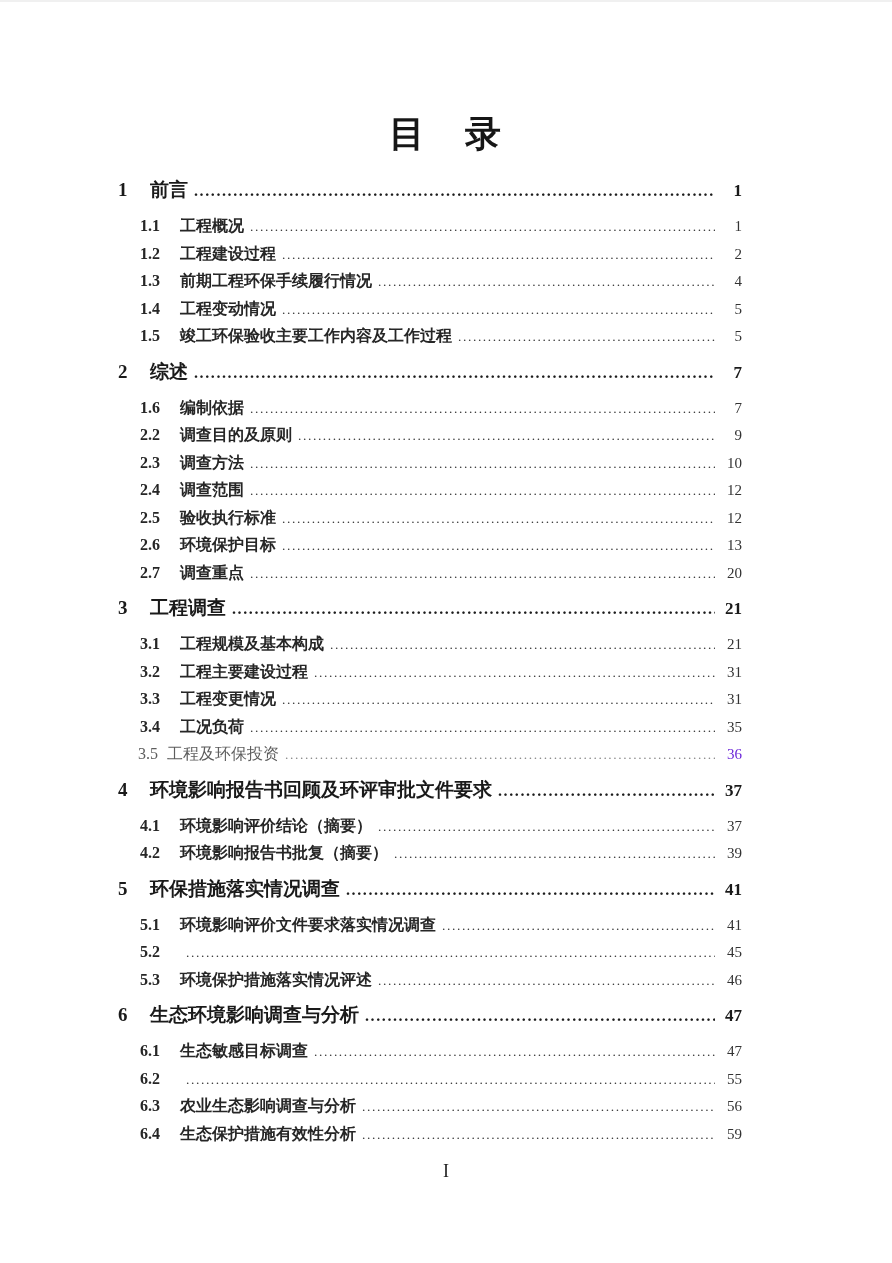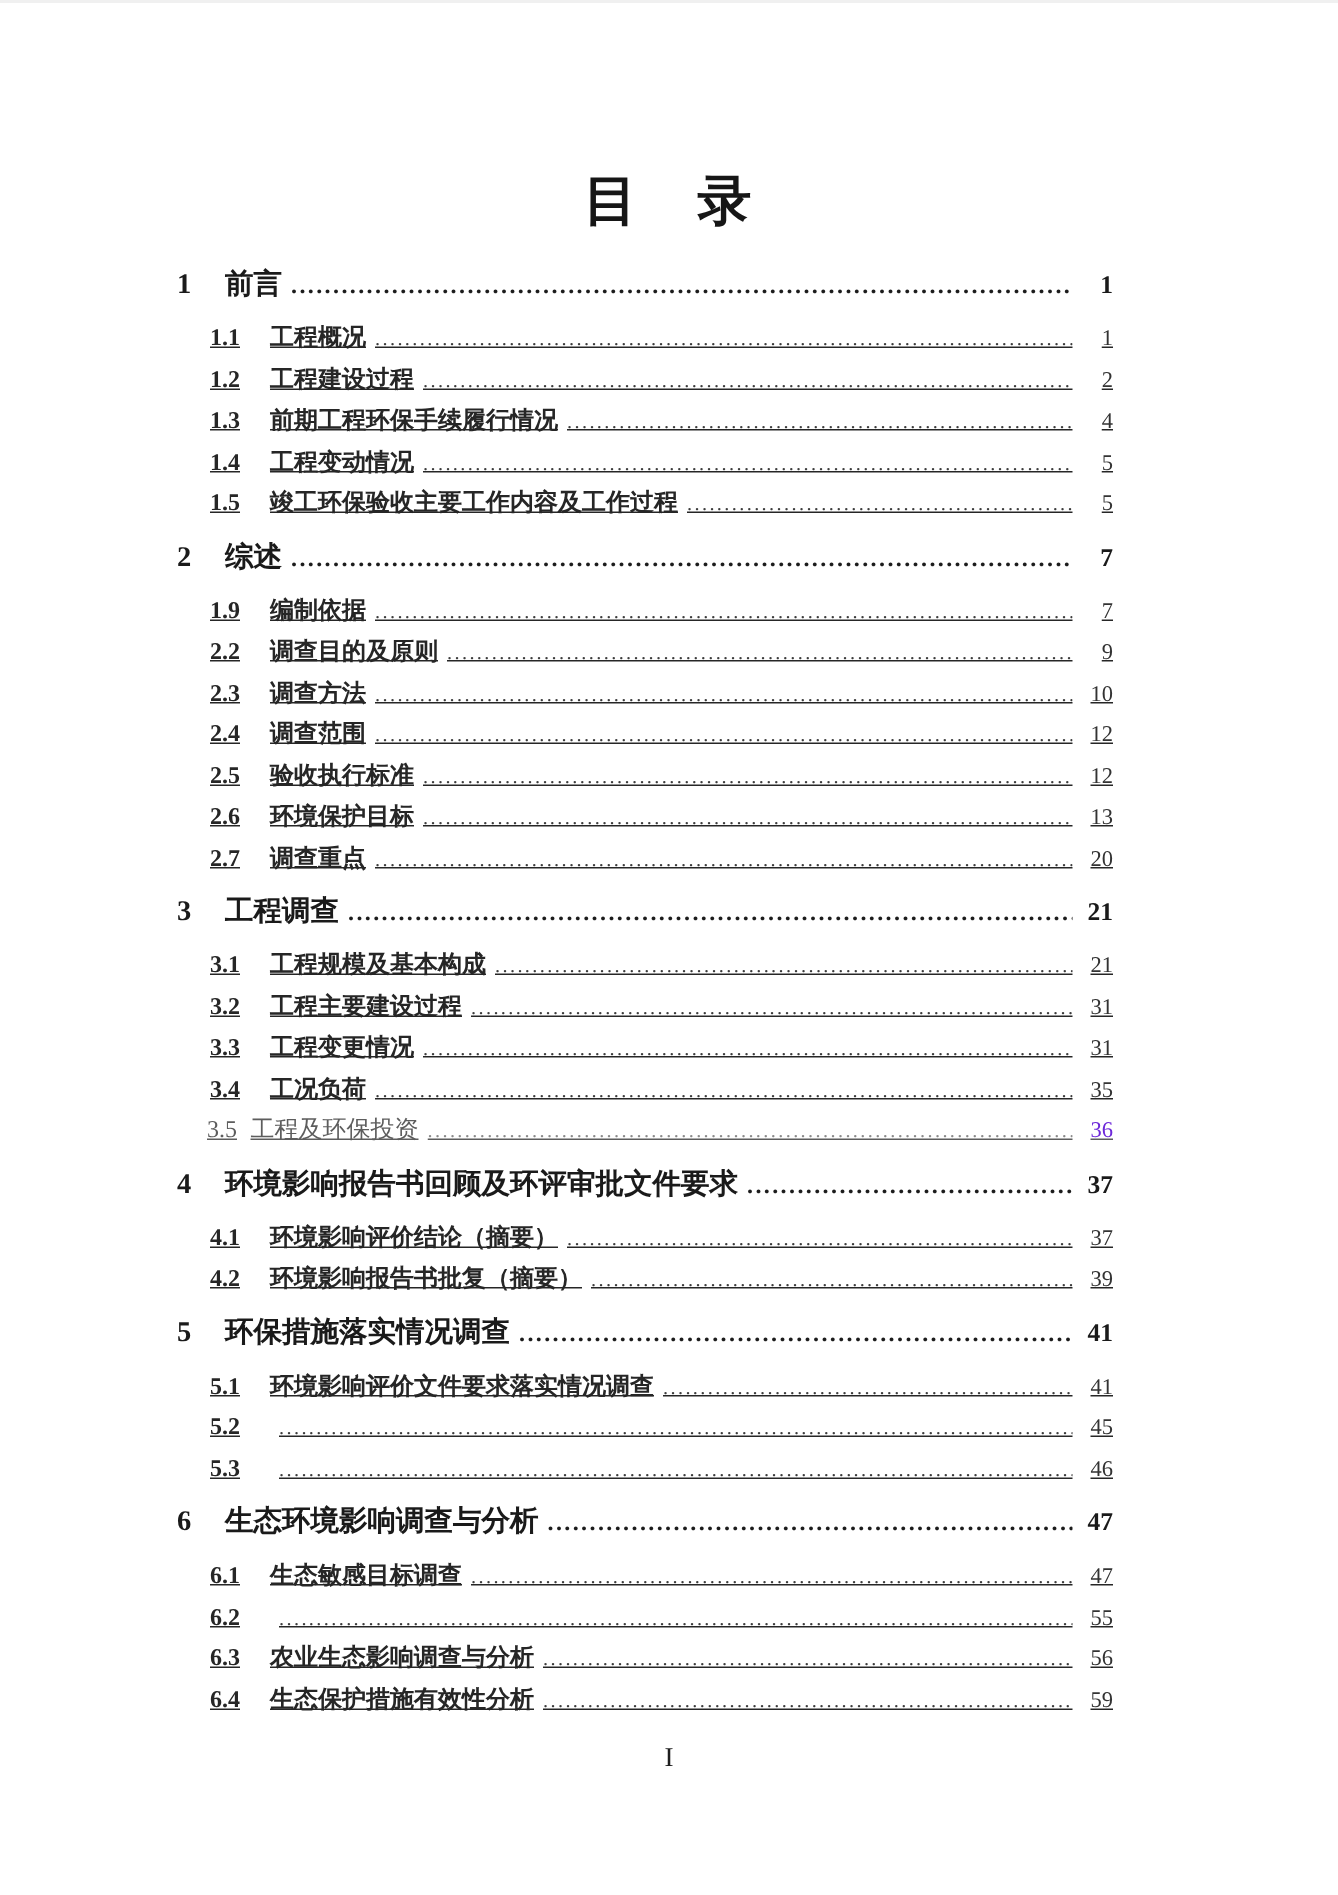--- a/index.html
+++ b/index.html
@@ -45,21 +45,20 @@
     font-weight: bold;
     color: #1a1a1a;
   }
   .row.sub {
     height: 27.5px;
     line-height: 27.5px;
     padding-left: 22px;
     font-size: 16px;
     font-weight: bold;
     color: #262626;
-    text-decoration: underline;
   }
   .row.sub.plain {
     padding-left: 20px;
     font-weight: normal;
     color: #5d5d5d;
   }
   .num {
     font-family: "Liberation Serif", "DejaVu Serif", serif;
     flex: 0 0 auto;
   }
@@ -139,21 +138,21 @@
         <span class="dots">............................................................................................................................................................................................................................</span>
         <span class="pg">5</span>
       </div>
       <div class="row chapter">
         <span class="num">2</span>
         <span class="label">综述</span>
         <span class="dots">............................................................................................................................................................................................................................</span>
         <span class="pg">7</span>
       </div>
       <div class="row sub">
-        <span class="num">1.9</span>
+        <span class="num">1.6</span>
         <span class="label">编制依据</span>
         <span class="dots">............................................................................................................................................................................................................................</span>
         <span class="pg">7</span>
       </div>
       <div class="row sub">
         <span class="num">2.2</span>
         <span class="label">调查目的及原则</span>
         <span class="dots">............................................................................................................................................................................................................................</span>
         <span class="pg">9</span>
       </div>
@@ -253,20 +252,21 @@
         <span class="dots">............................................................................................................................................................................................................................</span>
         <span class="pg">41</span>
       </div>
       <div class="row sub">
         <span class="num">5.2</span>
         <span class="dots">............................................................................................................................................................................................................................</span>
         <span class="pg">45</span>
       </div>
       <div class="row sub">
         <span class="num">5.3</span>
+        <span class="label">环境保护措施落实情况评述</span>
         <span class="dots">............................................................................................................................................................................................................................</span>
         <span class="pg">46</span>
       </div>
       <div class="row chapter">
         <span class="num">6</span>
         <span class="label">生态环境影响调查与分析</span>
         <span class="dots">............................................................................................................................................................................................................................</span>
         <span class="pg">47</span>
       </div>
       <div class="row sub">

